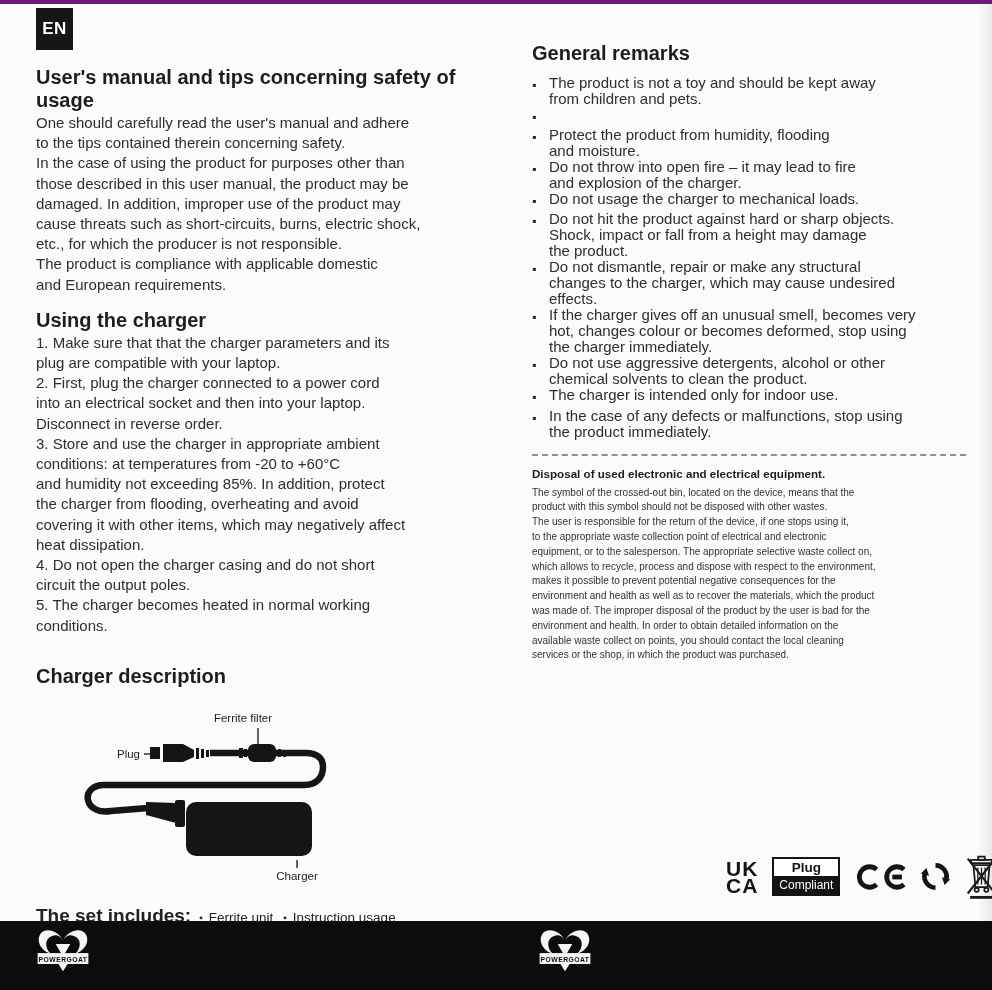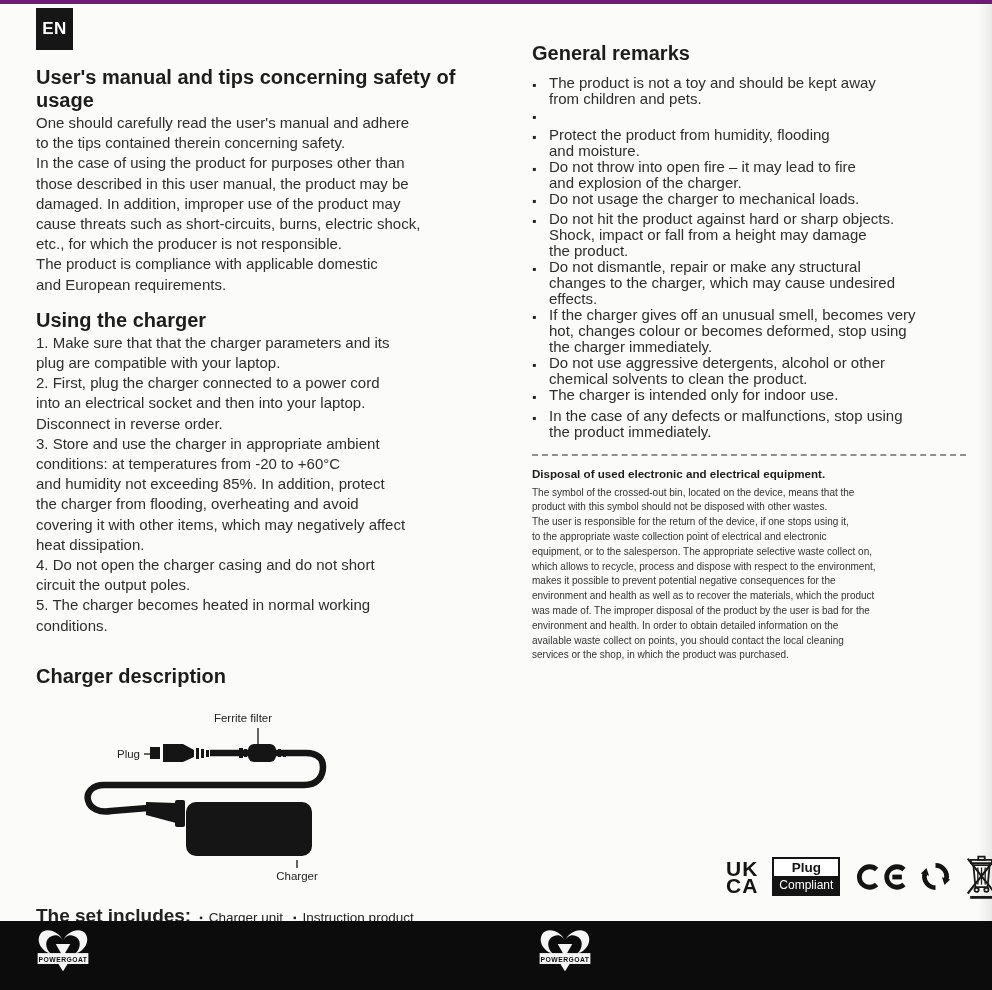--- a/index.html
+++ b/index.html
@@ -90,21 +90,21 @@
         <polygon points="110,110 140,111 140,131 110,123"></polygon>
         <rect x="139" y="108" width="10" height="27" rx="2"></rect>
         <rect x="150" y="110" width="126" height="54" rx="10"></rect>
       </g>
       <line x1="261" y1="168" x2="261" y2="176" stroke="#333" stroke-width="1.5"></line>
       <text x="261" y="188" text-anchor="middle" font-size="11.5" fill="#222">Charger</text>
     </svg>
 
     <div class="set-line">
       <b>The set includes:</b>
-      <span id="set-items"><span class="inline-item"><span class="inline-marker">▪</span><span>Charger unit</span></span><span class="inline-item"><span class="inline-marker">▪</span><span>Instruction product</span></span></span>
+      <span id="set-items"><span class="inline-item"><span class="inline-marker">▪</span><span>Ferrite unit</span></span><span class="inline-item"><span class="inline-marker">▪</span><span>Instruction usage</span></span></span>
     </div>
   </div>
 
   <div class="col-right">
     <h2>General remarks</h2>
     <div class="b-list">
         <div class="b-item">
           <span class="b-marker">▪</span>
           <span class="b-text">The product is not a toy and should be kept away<br>from children and pets.</span>
         </div>

